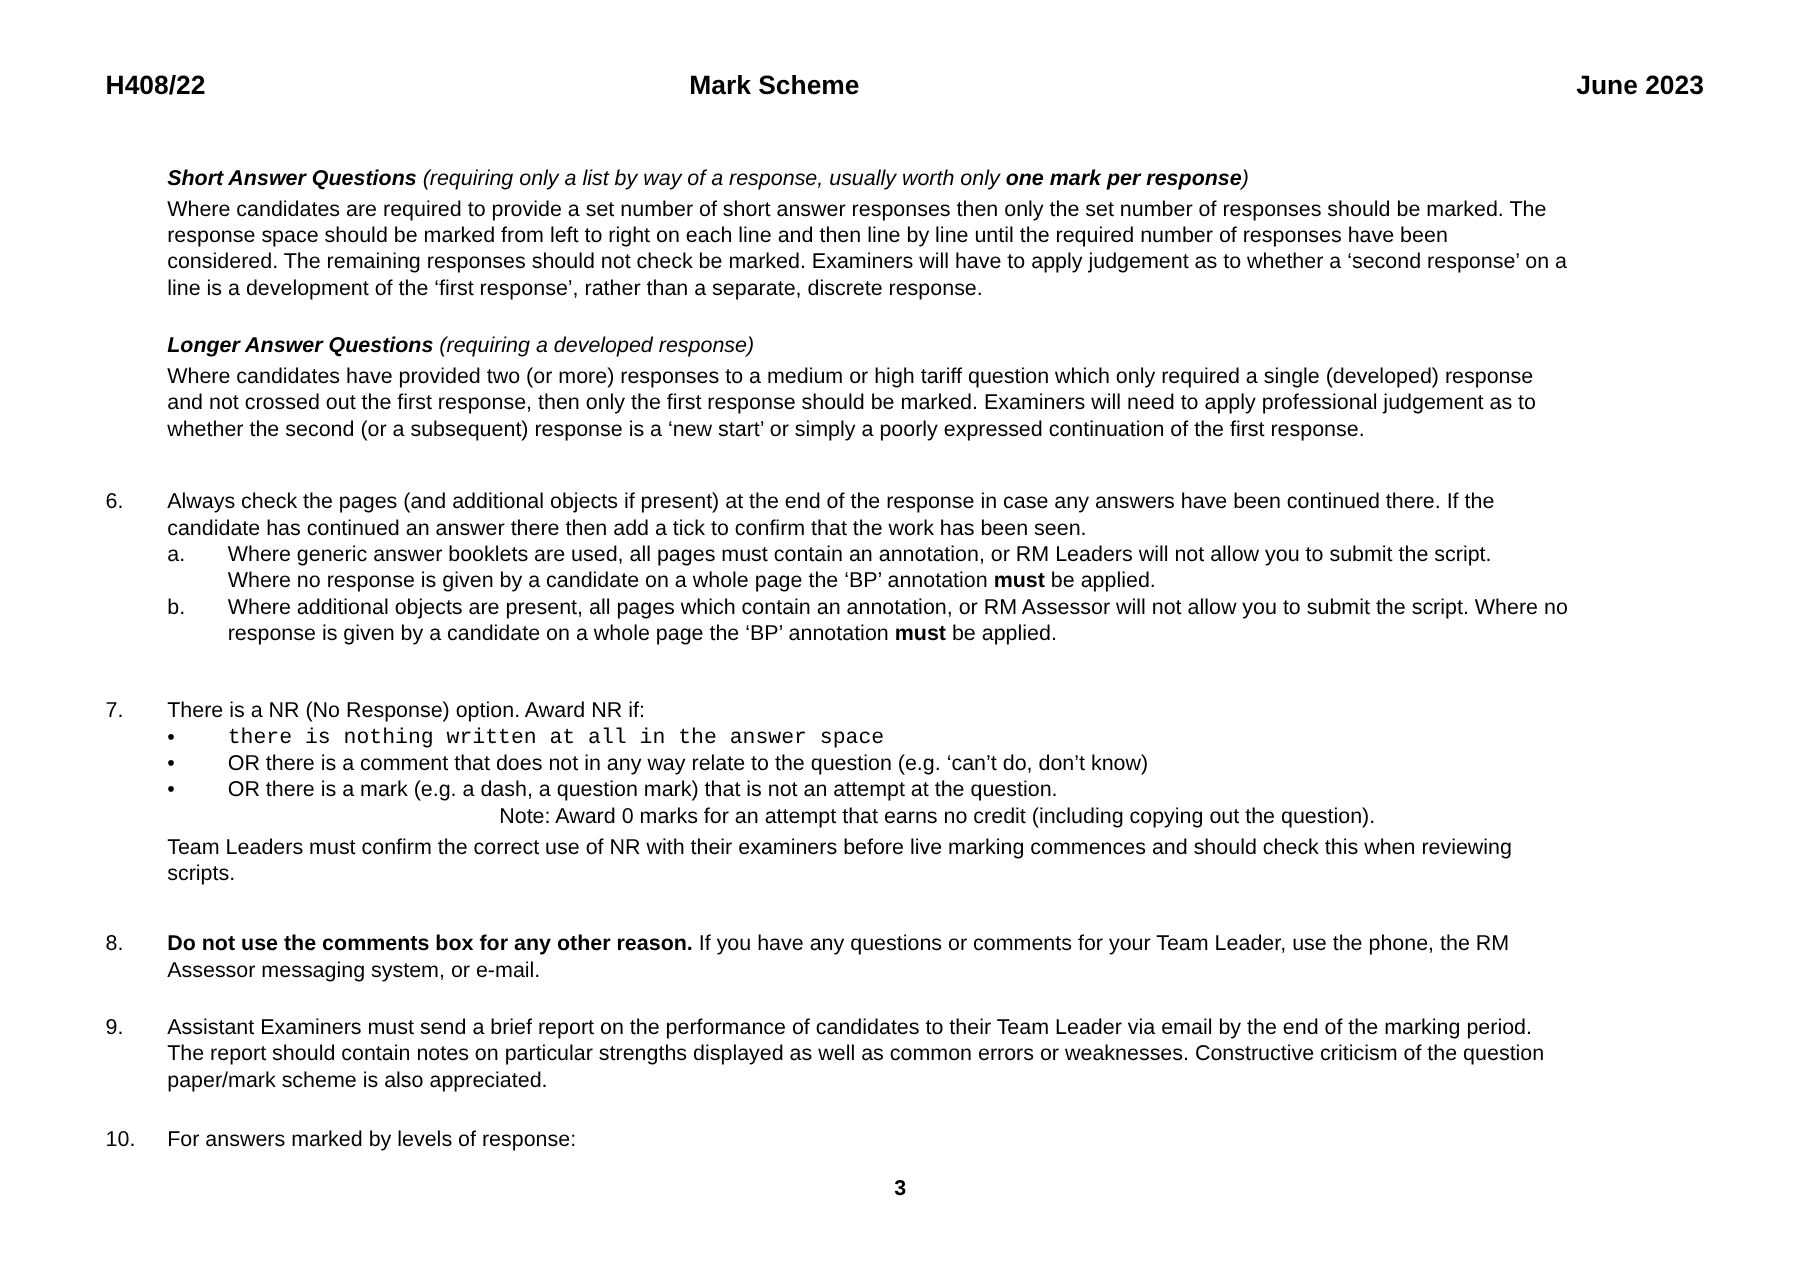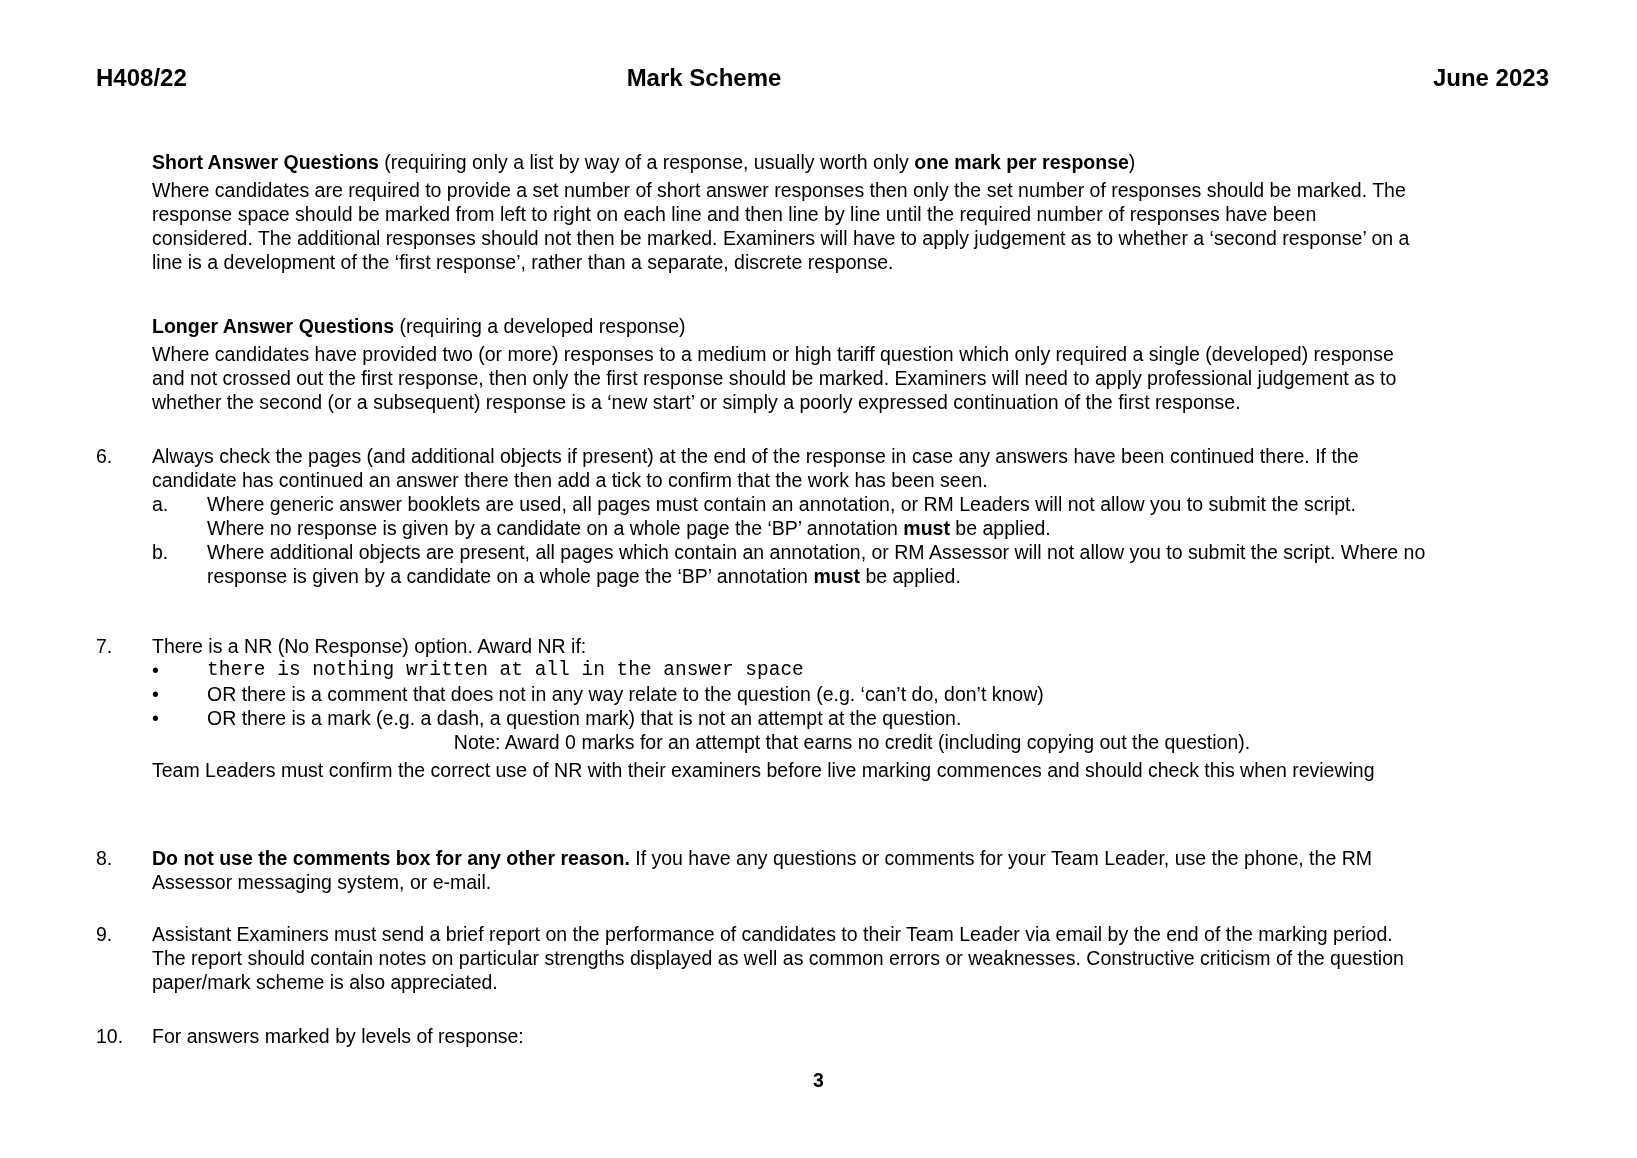--- a/index.html
+++ b/index.html
@@ -6,47 +6,47 @@
   body {
     width: 1637px; height: 1158px; position: relative; overflow: hidden;
     font-family: "Liberation Sans", sans-serif; color: #000;
     font-size: 19.5px; line-height: 24px;
   }
   .hdr { position: absolute; top: 66px; font-weight: bold; font-size: 24px; }
   .hdr-left { left: 96px; }
   .hdr-center { left: 0; width: 1408px; text-align: center; }
   .hdr-right { right: 88px; }
   .blk { position: absolute; left: 152px; width: 1400px; }
-  .p { margin: 0; }
+  .p { margin: 0; font-style: italic; }
   .num { position: absolute; left: 96px; }
   .sub { position: absolute; left: 152px; }
   .subtext { position: absolute; left: 207px; width: 1345px; }
   b { font-weight: bold; }
   .footer { position: absolute; top: 1068px; left: 0; width: 1637px; text-align: center; font-weight: bold; }
 </style>
 </head>
 <body>
 
 <div>
   <div class="hdr hdr-left">H408/22</div>
   <div class="hdr hdr-center">Mark Scheme</div>
   <div class="hdr hdr-right">June 2023</div>
 </div>
 
 <div class="blk" style="top:150px;">
   <p class="p"><b>Short Answer Questions</b><span> (requiring only a list by way of a response, usually worth only </span><b>one mark per response</b><span>)</span></p>
   <div style="margin-top:4px;">
     <div>Where candidates are required to provide a set number of short answer responses then only the set number of responses should be marked. The</div>
     <div>response space should be marked from left to right on each line and then line by line until the required number of responses have been</div>
-    <div>considered.  The additional responses should not then be marked. Examiners will have to apply judgement as to whether a ‘second response’ on a</div>
+    <div>considered.  The remaining responses should not check be marked. Examiners will have to apply judgement as to whether a ‘second response’ on a</div>
     <div>line is a development of the ‘first response’, rather than a separate, discrete response.</div>
   </div>
 </div>
 
-<div class="blk" style="top:314px;">
+<div class="blk" style="top:302px;">
   <p class="p"><b>Longer Answer Questions</b><span> (requiring a developed response)</span></p>
   <div style="margin-top:4px;">
     <div>Where candidates have provided two (or more) responses to a medium or high tariff question which only required a single (developed) response</div>
     <div>and not crossed out the first response, then only the first response should be marked. Examiners will need to apply professional judgement as to</div>
     <div>whether the second (or a subsequent) response is a ‘new start’ or simply a poorly expressed continuation of the first response.</div>
   </div>
 </div>
 
 <div>
   <div class="num" style="top:444px;">6.</div>
@@ -71,20 +71,21 @@
   <div class="blk" style="top:634px;">There is a NR (No Response) option.  Award NR if:</div>
   <div class="sub" style="top:658px;">•</div>
   <div class="subtext" style="top:658px;font-family:Liberation Mono, monospace;">there is nothing written at all in the answer space</div>
   <div class="sub" style="top:682px;">•</div>
   <div class="subtext" style="top:682px;">OR there is a comment that does not in any way relate to the question (e.g. ‘can’t do, don’t know)</div>
   <div class="sub" style="top:706px;">•</div>
   <div class="subtext" style="top:706px;">OR there is a mark (e.g. a dash, a question mark) that is not an attempt at the question.</div>
   <div class="blk" style="top:730px;text-align:center;">Note: Award 0 marks for an attempt that earns no credit (including copying out the question).</div>
   <div class="blk" style="top:758px;">
     <div>Team Leaders must confirm the correct use of NR with their examiners before live marking commences and should check this when reviewing</div>
+    <div>scripts.</div>
   </div>
 </div>
 
 <div>
   <div class="num" style="top:846px;">8.</div>
   <div class="blk" style="top:846px;">
     <div><b>Do not use the comments box for any other reason.</b><span> If you have any questions or comments for your Team Leader, use the phone, the RM</span></div>
     <div>Assessor messaging system, or e-mail.</div>
   </div>
 </div>

